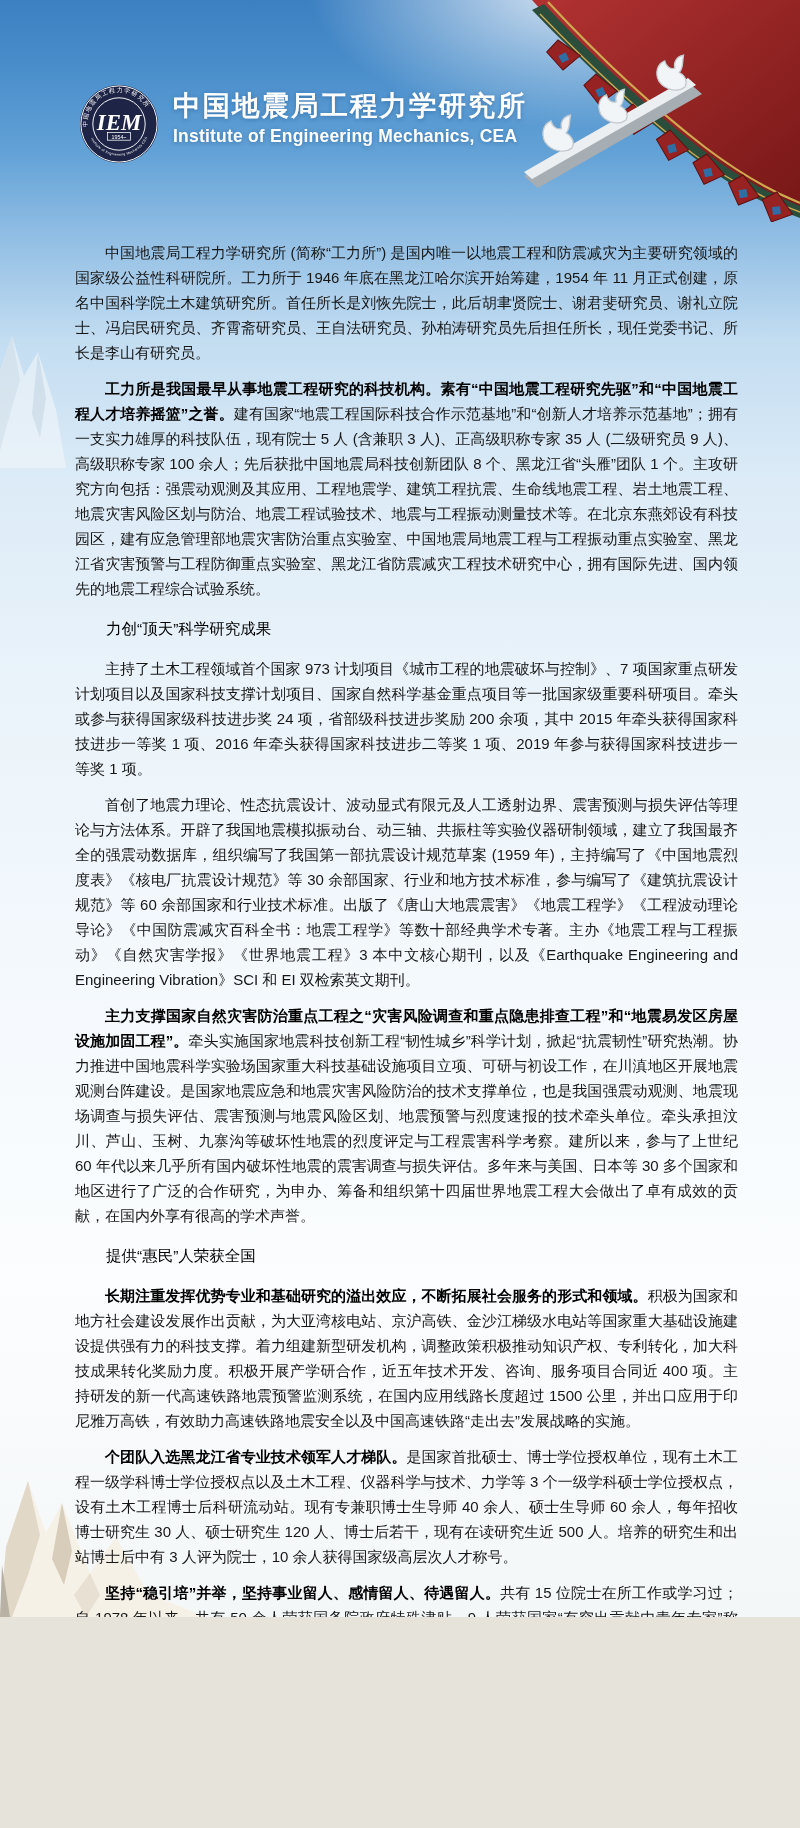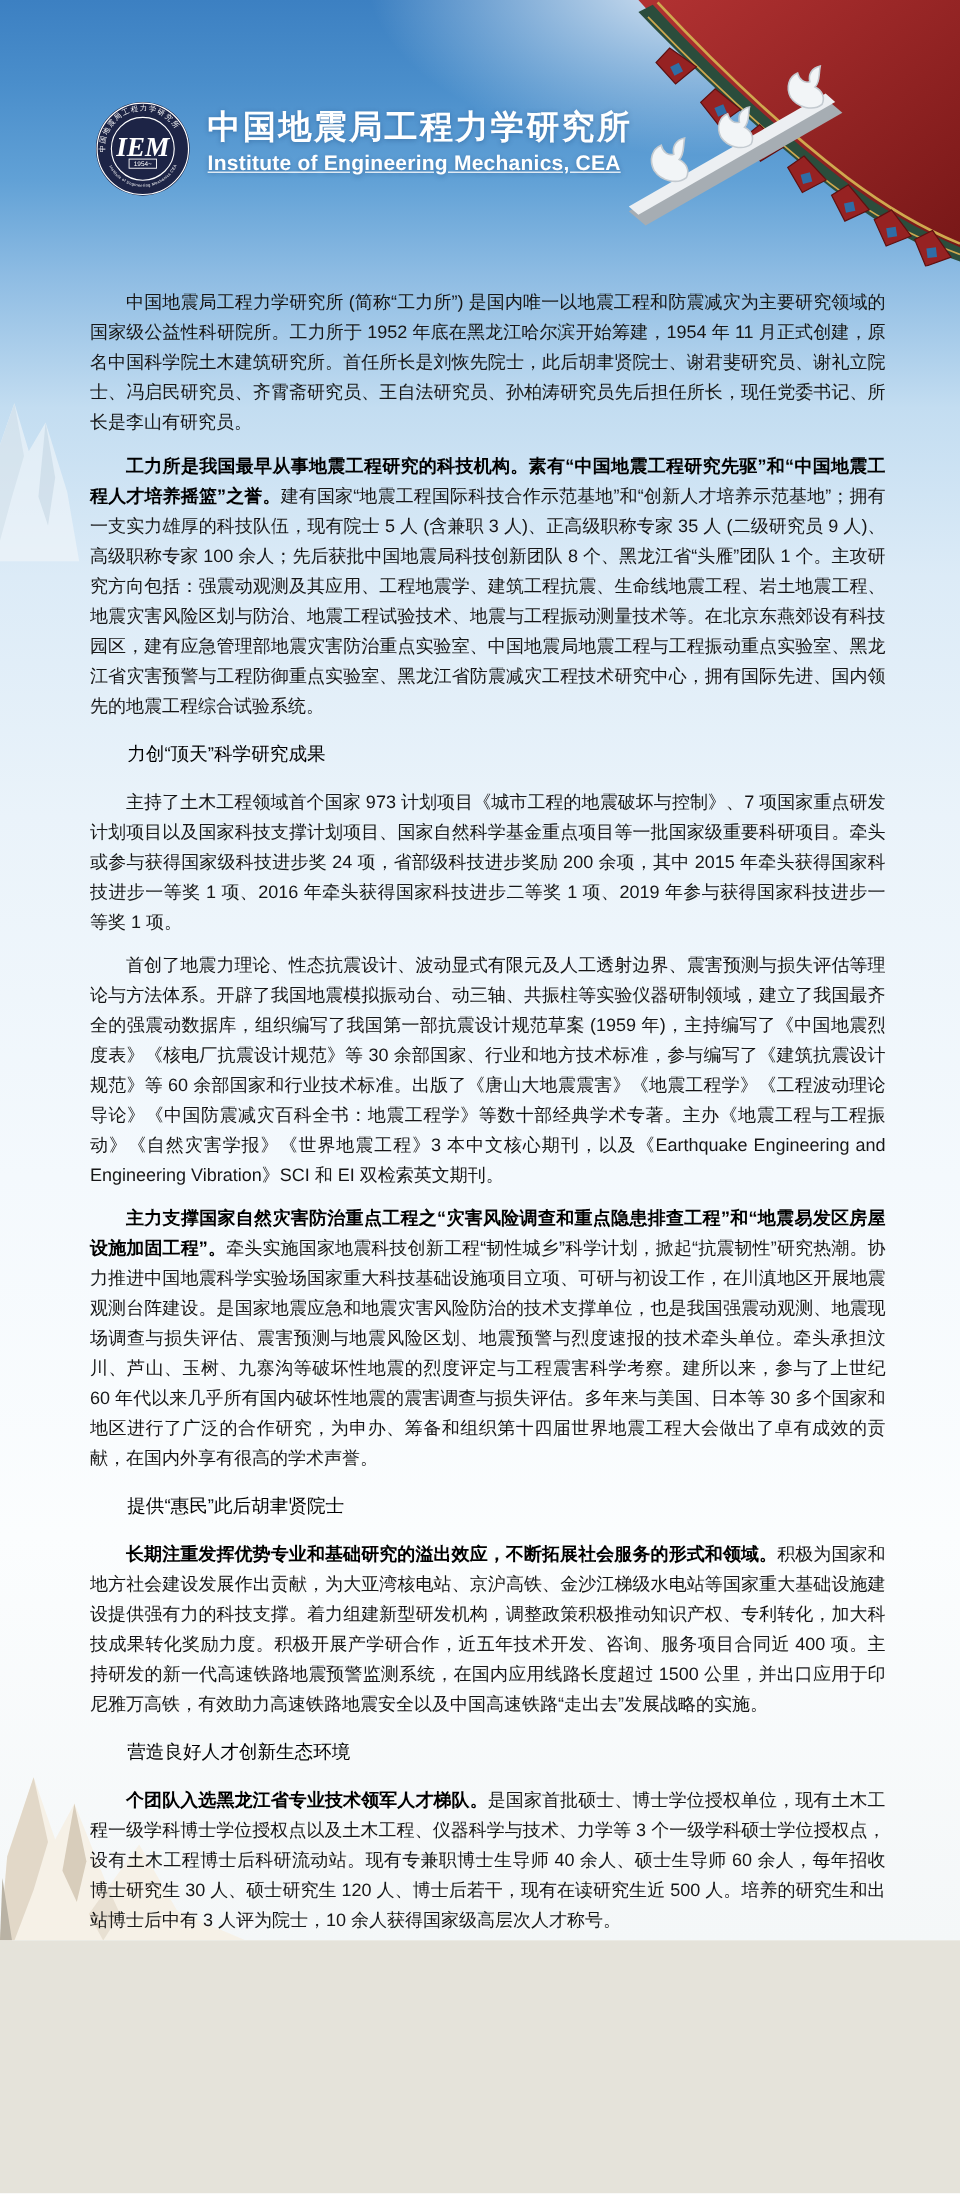--- a/index.html
+++ b/index.html
@@ -12,21 +12,21 @@
         #3c80c2 0px, #4a8ecb 70px, #61a1d6 150px, #8ebce3 230px,
         #c3ddf1 340px, #dcebf7 480px, #eaf3fa 680px, #f4f9fd 980px,
         #fbfdfe 1280px, #f4f7f8 1617px, #f4f7f8 1828px);
   }
   
   .roof{position:absolute;top:0;right:0;width:380px;height:222px;z-index:2;}
   .logo{position:absolute;left:79px;top:84px;width:80px;height:80px;z-index:3;}
   .title-block{position:absolute;left:173px;top:90px;z-index:3;color:#fff;
     text-shadow:0 1px 4px rgba(10,50,100,.35);}
   .cn-title{font-size:27.5px;font-weight:700;letter-spacing:2px;line-height:32px;margin:0;}
-  .en-title{font-size:17.5px;font-weight:600;letter-spacing:.2px;line-height:22px;margin:3px 0 0 0;text-decoration:underline;}
+  .en-title{font-size:17.5px;font-weight:600;letter-spacing:.2px;line-height:22px;margin:3px 0 0 0;}
   
   .mtn-top{position:absolute;top:318px;left:-14px;width:92px;height:150px;opacity:.6;z-index:1;}
   .mtn-bottom{position:absolute;top:1455px;left:0;width:205px;height:162px;z-index:1;}
   .footer-strip{position:absolute;left:0;right:0;top:1617px;bottom:0;background:#e5e3da;z-index:4;}
   
   .content{position:absolute;top:240px;left:75px;right:62px;z-index:2;color:#161616;}
   .para{font-size:15px;line-height:25px;text-align:justify;text-indent:2em;margin:0 0 11px 0;}
   .para .lead{font-weight:700;color:#000;}
   .sec-h{font-size:15.5px;font-weight:400;color:#000;text-indent:2em;line-height:25px;margin:15px 0 15px 0;}
 </style>
@@ -129,38 +129,37 @@
   <svg class="mtn-bottom" viewBox="0 0 205 162" aria-hidden="true">
     <path d="M0,162 L6,92 L28,26 L46,78 L62,48 L90,118 L116,82 L148,138 L205,162 Z" fill="#f6f1e7"></path>
     <path d="M28,26 L40,80 L28,120 L12,162 L0,162 L6,92 Z" fill="#e2d8c8"></path>
     <path d="M62,48 L72,96 L64,130 L52,104 Z" fill="#d8cdbb"></path>
     <path d="M0,162 L2,110 L10,162 Z" fill="#b9b2a4"></path>
     <path d="M90,118 L100,140 L86,162 L74,140 Z" fill="#e8e0d2"></path>
   </svg>
 
   <main class="content">
 
-    <p class="para"><strong class="lead"></strong><span>中国地震局工程力学研究所 (简称“工力所”) 是国内唯一以地震工程和防震减灾为主要研究领域的国家级公益性科研院所。工力所于 1952 年底在黑龙江哈尔滨开始筹建，1954 年 11 月正式创建，原名中国科学院土木建筑研究所。首任所长是刘恢先院士，此后胡聿贤院士、谢君斐研究员、谢礼立院士、冯启民研究员、齐霄斋研究员、王自法研究员、孙柏涛研究员先后担任所长，现任党委书记、所长是李山有研究员。</span></p>
+    <p class="para"><strong class="lead"></strong><span>中国地震局工程力学研究所 (简称“工力所”) 是国内唯一以地震工程和防震减灾为主要研究领域的国家级公益性科研院所。工力所于 1946 年底在黑龙江哈尔滨开始筹建，1954 年 11 月正式创建，原名中国科学院土木建筑研究所。首任所长是刘恢先院士，此后胡聿贤院士、谢君斐研究员、谢礼立院士、冯启民研究员、齐霄斋研究员、王自法研究员、孙柏涛研究员先后担任所长，现任党委书记、所长是李山有研究员。</span></p>
 
     <p class="para"><strong class="lead">工力所是我国最早从事地震工程研究的科技机构。素有“中国地震工程研究先驱”和“中国地震工程人才培养摇篮”之誉。</strong><span>建有国家“地震工程国际科技合作示范基地”和“创新人才培养示范基地”；拥有一支实力雄厚的科技队伍，现有院士 5 人 (含兼职 3 人)、正高级职称专家 35 人 (二级研究员 9 人)、高级职称专家 100 余人；先后获批中国地震局科技创新团队 8 个、黑龙江省“头雁”团队 1 个。主攻研究方向包括：强震动观测及其应用、工程地震学、建筑工程抗震、生命线地震工程、岩土地震工程、地震灾害风险区划与防治、地震工程试验技术、地震与工程振动测量技术等。在北京东燕郊设有科技园区，建有应急管理部地震灾害防治重点实验室、中国地震局地震工程与工程振动重点实验室、黑龙江省灾害预警与工程防御重点实验室、黑龙江省防震减灾工程技术研究中心，拥有国际先进、国内领先的地震工程综合试验系统。</span></p>
 
     <h3 class="sec-h">力创“顶天”科学研究成果</h3>
 
     <p class="para"><strong class="lead"></strong><span>主持了土木工程领域首个国家 973 计划项目《城市工程的地震破坏与控制》、7 项国家重点研发计划项目以及国家科技支撑计划项目、国家自然科学基金重点项目等一批国家级重要科研项目。牵头或参与获得国家级科技进步奖 24 项，省部级科技进步奖励 200 余项，其中 2015 年牵头获得国家科技进步一等奖 1 项、2016 年牵头获得国家科技进步二等奖 1 项、2019 年参与获得国家科技进步一等奖 1 项。</span></p>
 
     <p class="para"><strong class="lead"></strong><span>首创了地震力理论、性态抗震设计、波动显式有限元及人工透射边界、震害预测与损失评估等理论与方法体系。开辟了我国地震模拟振动台、动三轴、共振柱等实验仪器研制领域，建立了我国最齐全的强震动数据库，组织编写了我国第一部抗震设计规范草案 (1959 年)，主持编写了《中国地震烈度表》《核电厂抗震设计规范》等 30 余部国家、行业和地方技术标准，参与编写了《建筑抗震设计规范》等 60 余部国家和行业技术标准。出版了《唐山大地震震害》《地震工程学》《工程波动理论导论》《中国防震减灾百科全书：地震工程学》等数十部经典学术专著。主办《地震工程与工程振动》《自然灾害学报》《世界地震工程》3 本中文核心期刊，以及《Earthquake Engineering and Engineering Vibration》SCI 和 EI 双检索英文期刊。</span></p>
 
 
     <p class="para"><strong class="lead">主力支撑国家自然灾害防治重点工程之“灾害风险调查和重点隐患排查工程”和“地震易发区房屋设施加固工程”。</strong><span>牵头实施国家地震科技创新工程“韧性城乡”科学计划，掀起“抗震韧性”研究热潮。协力推进中国地震科学实验场国家重大科技基础设施项目立项、可研与初设工作，在川滇地区开展地震观测台阵建设。是国家地震应急和地震灾害风险防治的技术支撑单位，也是我国强震动观测、地震现场调查与损失评估、震害预测与地震风险区划、地震预警与烈度速报的技术牵头单位。牵头承担汶川、芦山、玉树、九寨沟等破坏性地震的烈度评定与工程震害科学考察。建所以来，参与了上世纪 60 年代以来几乎所有国内破坏性地震的震害调查与损失评估。多年来与美国、日本等 30 多个国家和地区进行了广泛的合作研究，为申办、筹备和组织第十四届世界地震工程大会做出了卓有成效的贡献，在国内外享有很高的学术声誉。</span></p>
 
-    <h3 class="sec-h">提供“惠民”此后胡聿贤院士</h3>
+    <h3 class="sec-h">提供“惠民”人荣获全国</h3>
 
     <p class="para"><strong class="lead">长期注重发挥优势专业和基础研究的溢出效应，不断拓展社会服务的形式和领域。</strong><span>积极为国家和地方社会建设发展作出贡献，为大亚湾核电站、京沪高铁、金沙江梯级水电站等国家重大基础设施建设提供强有力的科技支撑。着力组建新型研发机构，调整政策积极推动知识产权、专利转化，加大科技成果转化奖励力度。积极开展产学研合作，近五年技术开发、咨询、服务项目合同近 400 项。主持研发的新一代高速铁路地震预警监测系统，在国内应用线路长度超过 1500 公里，并出口应用于印尼雅万高铁，有效助力高速铁路地震安全以及中国高速铁路“走出去”发展战略的实施。</span></p>
 
-    <h3 class="sec-h">营造良好人才创新生态环境</h3>
 
     <p class="para"><strong class="lead">个团队入选黑龙江省专业技术领军人才梯队。</strong><span>是国家首批硕士、博士学位授权单位，现有土木工程一级学科博士学位授权点以及土木工程、仪器科学与技术、力学等 3 个一级学科硕士学位授权点，设有土木工程博士后科研流动站。现有专兼职博士生导师 40 余人、硕士生导师 60 余人，每年招收博士研究生 30 人、硕士研究生 120 人、博士后若干，现有在读研究生近 500 人。培养的研究生和出站博士后中有 3 人评为院士，10 余人获得国家级高层次人才称号。</span></p>
 
     <p class="para"><strong class="lead">坚持“稳引培”并举，坚持事业留人、感情留人、待遇留人。</strong><span>共有 15 位院士在所工作或学习过；自 1978 年以来，共有 50 余人荣获国务院政府特殊津贴、9 人荣获国家“有突出贡献中青年专家”称号、4 人入选国家“百千万人才工程”，2021 年以来获批国家级高层次人才项目 4 项，实现研究所同类项目的首次突破。1 人荣获全国“最美应急管理工作者”荣誉称号、2 人荣获全国地震系统先进工作者、1 人荣获全国科普工作先进工作者、1 人荣获全国应急管理系统二级英雄模范和先进工作者，中国地震局领军人才 7 名，2 人荣获黑龙江省劳动模范称号，6 人荣获黑龙江省政府特殊津贴，37 人获得黑龙江省高层次人才认定，2 个团队入选黑龙江省专业技术领军人才梯队。</span></p>
 
   </main>
 
   <div class="footer-strip"></div>
 
 </div>

